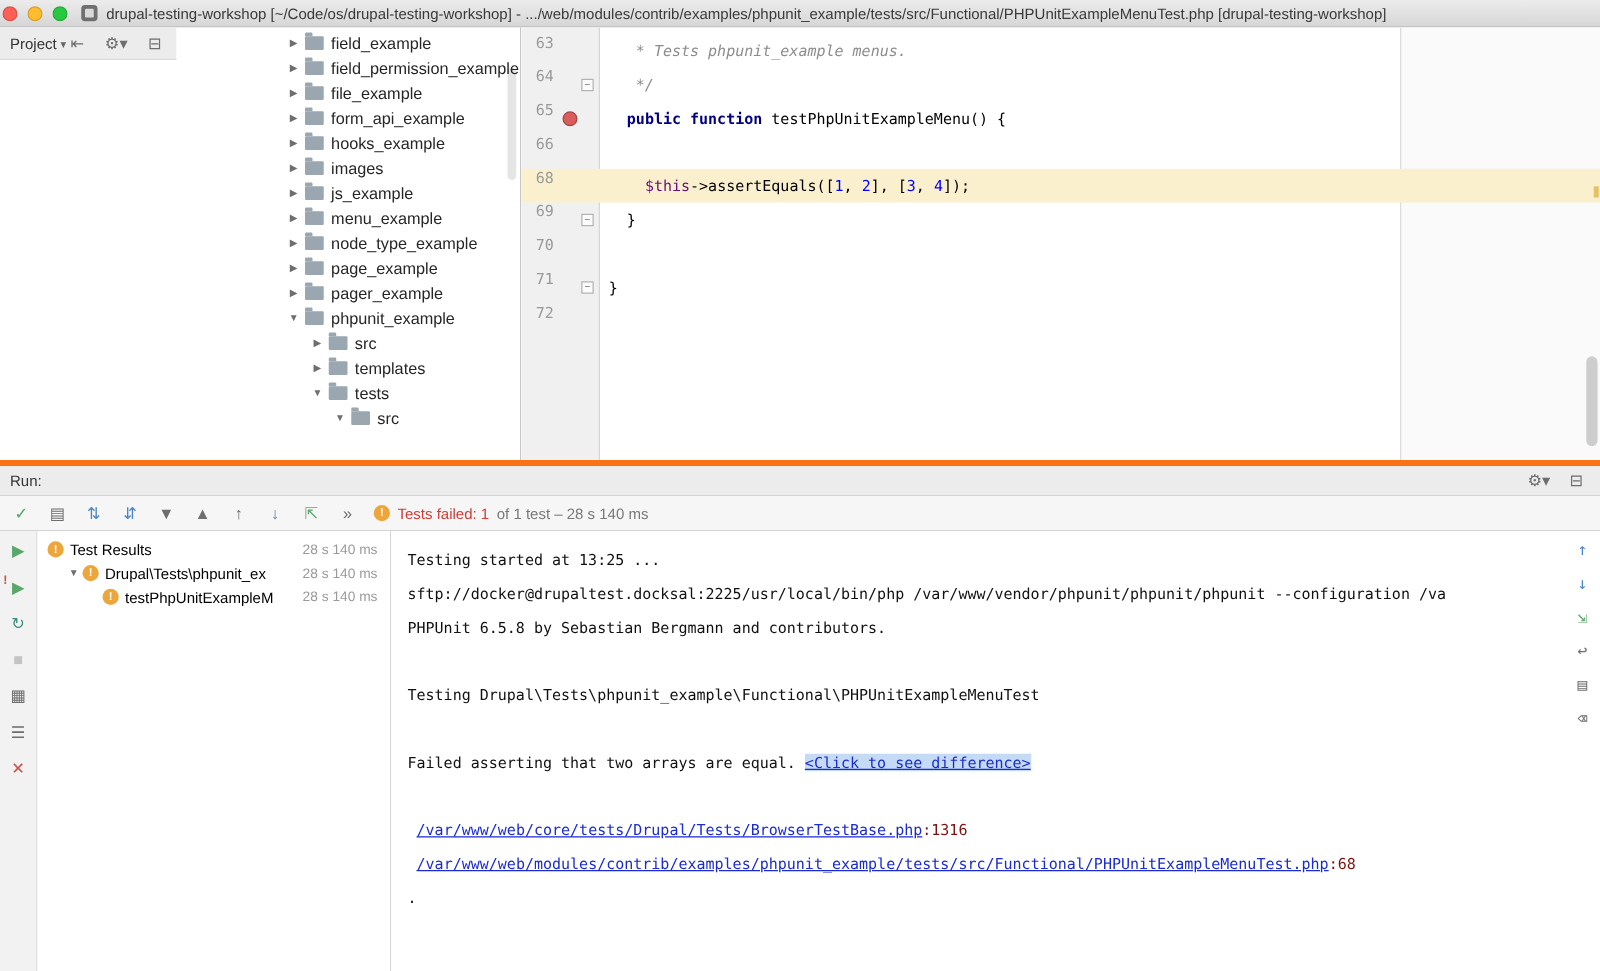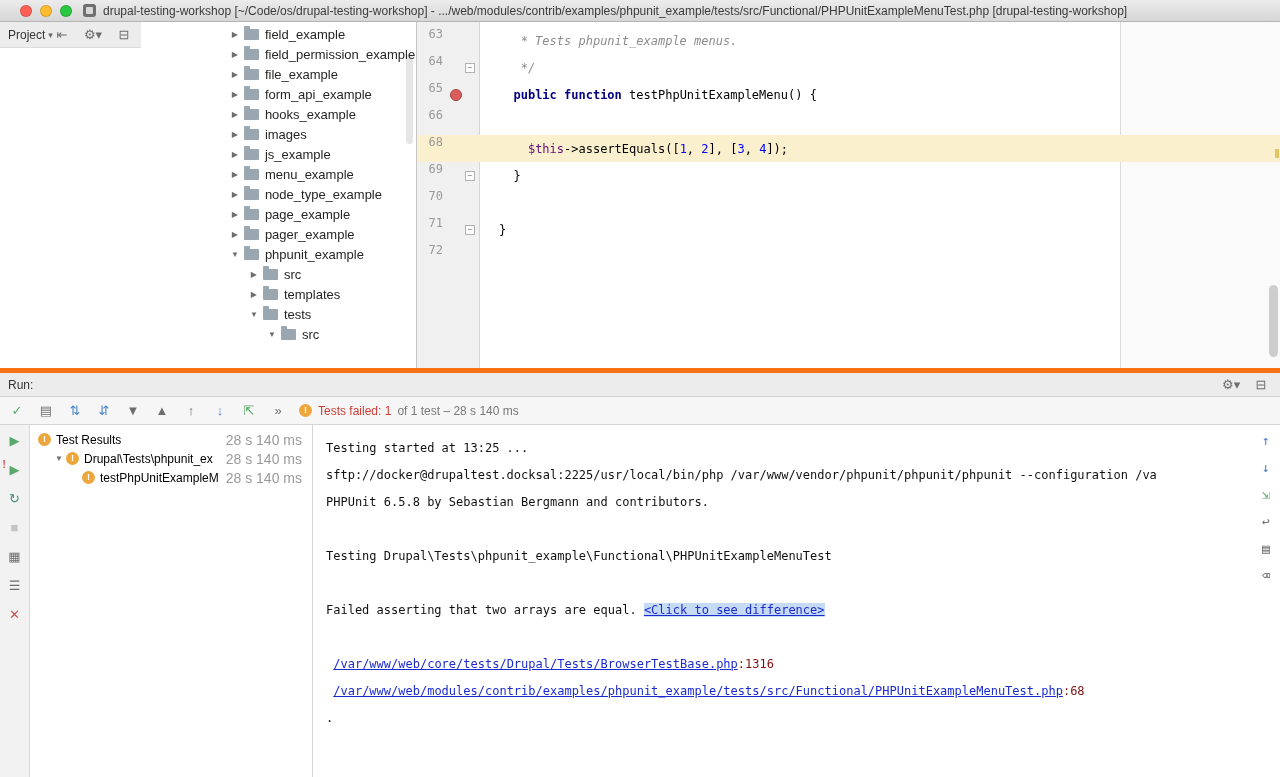--- a/index.html
+++ b/index.html
@@ -1,18 +1,18 @@
 <!DOCTYPE html>
 <html><head>
 <meta charset="utf-8">
 <style>
   *{margin:0;padding:0;box-sizing:border-box}
   html,body{width:1280px;height:777px;overflow:hidden;background:#fff;font-family:"Liberation Sans",sans-serif}
   
-  .titlebar{height:22px;background:linear-gradient(#ECECEC,#D6D6D6);border-bottom:1px solid #B4B4B4;display:flex;align-items:center;padding:0 20px;gap:7px}
+  .titlebar{height:22px;background:linear-gradient(#ECECEC,#D6D6D6);border-bottom:1px solid #B4B4B4;display:flex;align-items:center;padding:0 2px;gap:7px}
   .traffic{display:flex;gap:8px;margin-right:4px}
   .light{width:12px;height:12px;border-radius:50%;border:1px solid rgba(0,0,0,.15)}
   .doc-icon{width:13px;height:13px;background:#6F6F6F;border-radius:3px;flex:none;position:relative}
   .doc-icon::after{content:"";position:absolute;inset:3px;background:#D9D9D9;border-radius:1px}
   .title-text{font-size:12px;color:#3A3A3A;white-space:nowrap;overflow:hidden}
   
   .main{display:flex;height:346px}
   .project{width:417px;flex:none;border-right:1px solid #C6C6C6;background:#fff;display:flex;position:relative}
   .project-header{height:26px;background:#ECECEC;border-bottom:1px solid #DCDCDC;display:flex;align-items:center;padding:0 8px;font-size:12px;color:#333}
   .ph-label{margin-right:3px}
@@ -30,21 +30,21 @@
   .gutter-bg{position:absolute;left:0;top:0;bottom:0;width:63px;background:#F0F0F0;border-right:1px solid #D6D6D6}
   .beyond-margin{position:absolute;left:703px;right:0;top:0;bottom:0;background:#FAFAFA}
   .margin-line{position:absolute;left:703px;top:0;bottom:0;width:1px;background:#DCDCDC}
   .lines{position:absolute;inset:0;padding-top:5px}
   .code-row{display:flex;height:27px;align-items:center;font-family:"DejaVu Sans Mono",monospace;font-size:12px}
   .code-row.caret{background:#FBF0CE}
   .gutter-cell{width:63px;flex:none;height:100%;position:relative;display:flex;align-items:flex-start}
   .line-num{display:block;width:26px;text-align:right;color:#999;font-size:12px}
   .gutter-ball{position:absolute;left:33px;top:50%;transform:translateY(-50%);width:12px;height:12px;border-radius:50%;background:#DB5C5C;border:1px solid #A84343}
   .fold-box{position:absolute;left:48px;top:50%;transform:translateY(-50%);width:10px;height:10px;border:1px solid #B2B2B2;background:#FCFCFC;color:#666;font-size:8px;line-height:8px;text-align:center;font-family:"Liberation Sans",sans-serif}
-  .code-cell{white-space:pre;padding-left:19px;color:#000}
+  .code-cell{white-space:pre;padding-left:7px;color:#000}
   .tok-plain{color:#000000}
   .tok-comment{color:#8C8C8C;font-style:italic}
   .tok-keyword{color:#000080;font-weight:bold}
   .tok-string{color:#008000;font-weight:bold}
   .tok-number{color:#0000FF}
   .tok-variable{color:#660E7A}
   .tok-deprecated{background:#EFE08A;text-decoration:line-through;color:#000}
   .editor-scrollbar{position:absolute;right:2px;top:263px;width:9px;height:72px;background:rgba(0,0,0,.18);border-radius:5px}
   .stripe-mark{position:absolute;right:1px;top:127px;width:4px;height:9px;background:#E5C365}
   
@@ -62,21 +62,21 @@
   .warn-ball{width:13px;height:13px;border-radius:50%;background:#EDA63C;color:#fff;font-weight:bold;font-size:9px;line-height:13px;text-align:center;flex:none;font-family:"Liberation Sans",sans-serif}
   .status-failed{color:#CC3D36}
   .status-rest{color:#787878}
   .run-body{flex:1;display:flex;min-height:0}
   .run-side{width:30px;flex:none;background:#F2F2F2;border-right:1px solid #DADADA;display:flex;flex-direction:column;align-items:center;padding-top:8px;gap:13px}
   .test-tree{width:283px;flex:none;background:#fff;border-right:1px solid #D5D5D5;padding-top:5px;overflow:hidden}
   .tt-row{height:19px;display:flex;align-items:center;font-size:12px;padding-right:10px;white-space:nowrap}
   .tt-row .tree-chevron{width:14px}
   .tt-row .warn-ball{margin-right:5px}
   .tt-label{overflow:hidden;text-overflow:clip}
-  .tt-time{margin-left:auto;color:#9A9A9A;font-size:14px;padding-left:6px;flex:none}
+  .tt-time{margin-left:auto;color:#9A9A9A;font-size:11px;padding-left:6px;flex:none}
   .console{flex:1;position:relative;background:#fff;font-family:"DejaVu Sans Mono",monospace;font-size:12px;padding:10px 30px 0 13px;overflow:hidden}
   .console-line{height:27px;line-height:27px;white-space:pre;overflow:hidden}
   .c-plain{color:#111}
   .c-link{color:#1B2BD0;text-decoration:underline}
   .c-link_hl{color:#1B2BD0;text-decoration:underline;background:#C5DBF5}
   .c-lineref{color:#7F1010}
   .console-icons{position:absolute;right:0;top:0;width:28px;display:flex;flex-direction:column;align-items:center;padding-top:8px;gap:11px}
   .badge-wrap{position:relative;display:inline-block}
   .badge{position:absolute;left:-3px;top:-5px;color:#C75450;font-weight:bold;font-size:10px}
 </style>

